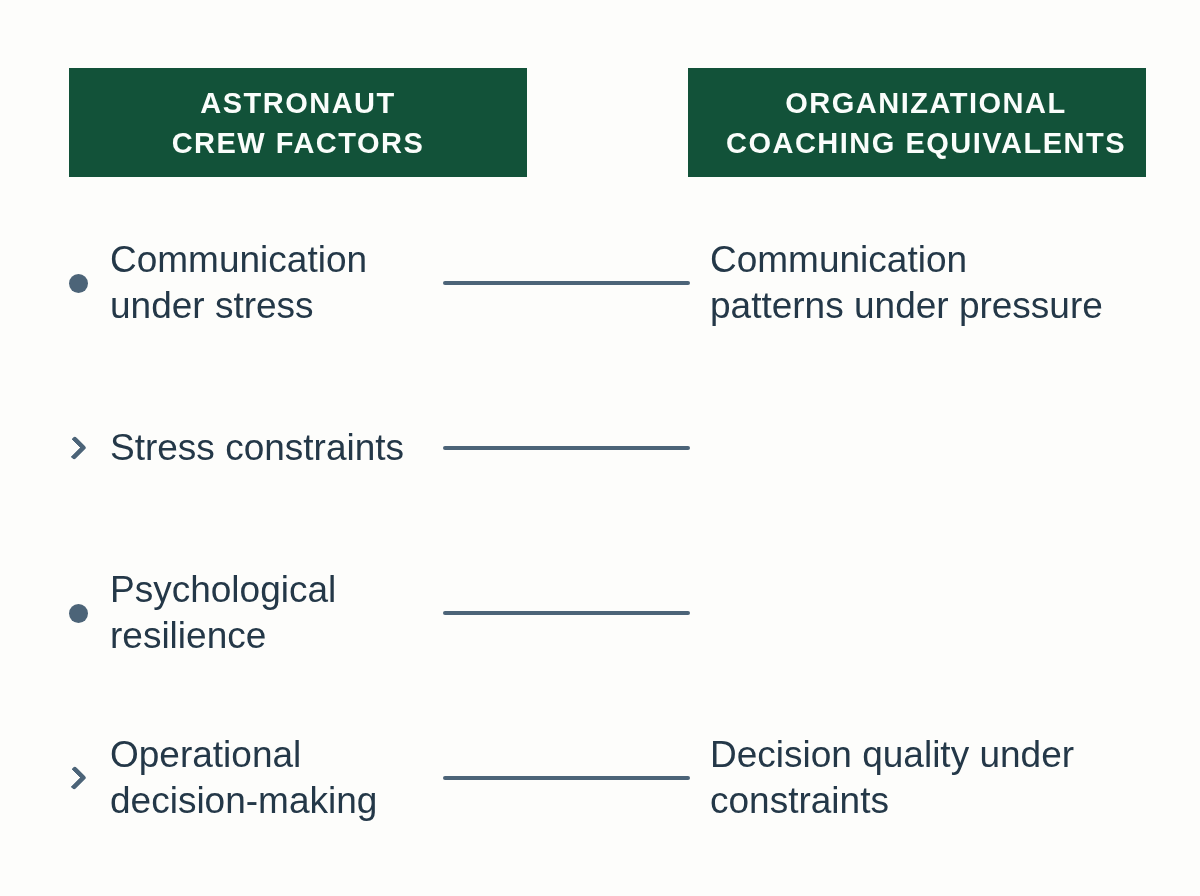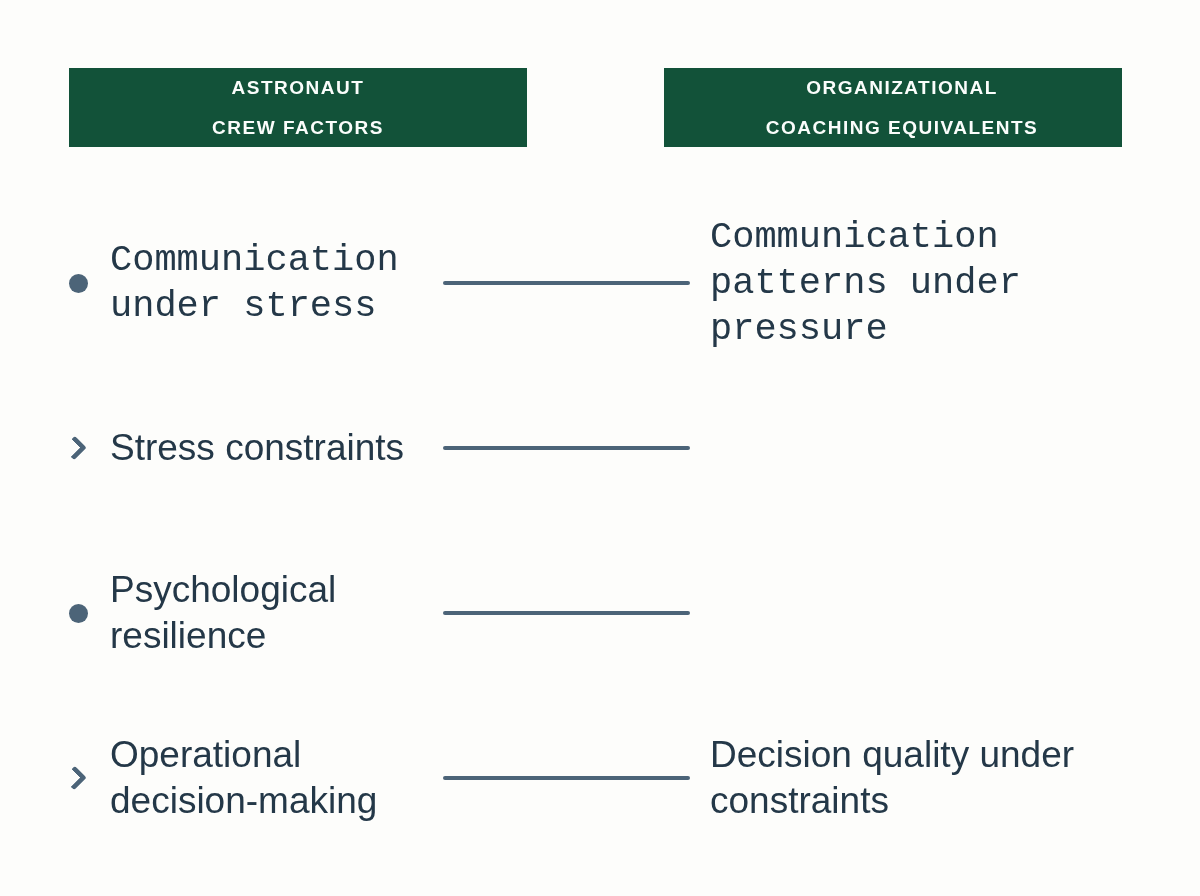--- a/index.html
+++ b/index.html
@@ -18,44 +18,44 @@
     overflow: hidden;
   }
   .canvas {
     position: relative;
     width: 1200px;
     height: 896px;
   }
   .hdr {
     position: absolute;
     top: 68px;
-    height: 79px;
+    height: 109px;
     width: 458px;
     background: var(--header-bg);
     color: var(--header-text);
     display: flex;
     align-items: center;
     justify-content: center;
     text-align: center;
-    font-size: 19px;
+    font-size: 29px;
     font-weight: 700;
     letter-spacing: 1.5px;
     line-height: 40px;
     white-space: pre-line;
   }
   .hdr-left  { left: 69px; }
-  .hdr-right { left: 664px; padding-left: 18px; }
+  .hdr-right { left: 688px; padding-left: 18px; }
 
   .row {
     position: absolute;
     left: 0;
     width: 1200px;
     height: 120px;
   }
-  .row-0 { top: 223px; font-family: Liberation Mono, monospace; }
+  .row-0 { top: 223px; }
   .row-1 { top: 388px; }
   .row-2 { top: 553px; }
   .row-3 { top: 718px; }
 
   .row > * {
     position: absolute;
     top: 50%;
     transform: translateY(-50%);
   }
 

